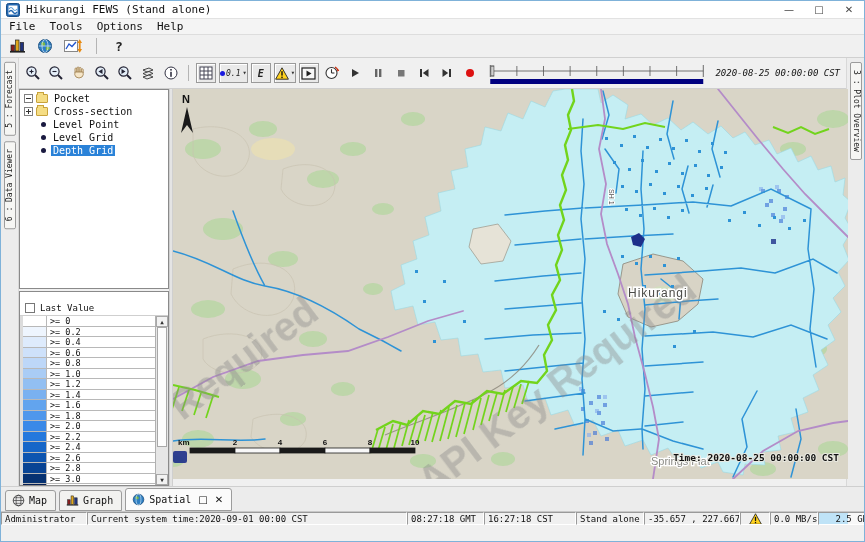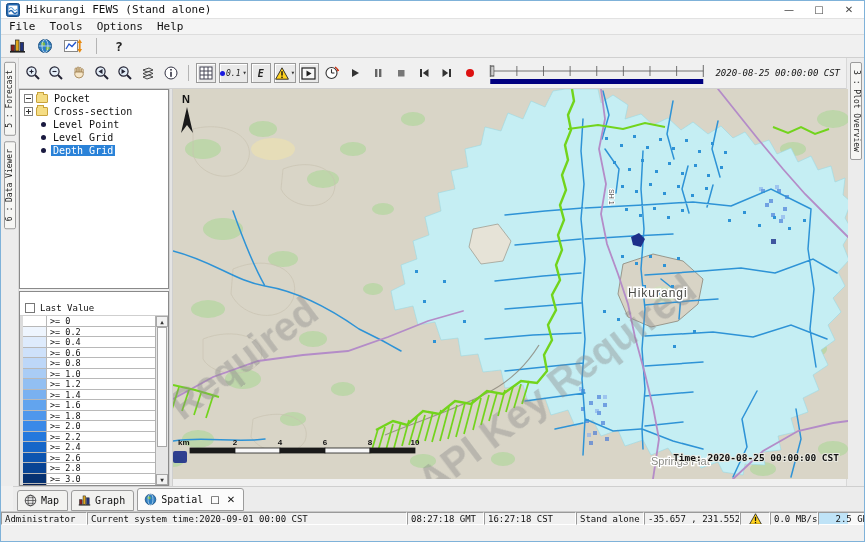--- a/index.html
+++ b/index.html
@@ -65,21 +65,21 @@
   .legend-row{display:flex;height:10.5px;border-bottom:1px solid #b8b8b8;}
   .swatch{width:24px;border-right:1px solid #b8b8b8;flex:0 0 auto;}
   .legend-label{flex:1;font-size:8.5px;line-height:10px;padding-left:3px;background:#fff;}
   .scrollbar{position:absolute;top:0;right:0;bottom:0;width:13px;background:#e6e6e6;border-left:1px solid #b0b0b0;display:flex;flex-direction:column;}
   .scroll-btn{height:11px;background:#f2f2f2;border:1px solid #a8a8a8;font-size:6px;display:flex;align-items:center;justify-content:center;color:#333;flex:0 0 auto;}
   .scroll-thumb{margin:0 1px;height:120px;background:#fdfdfd;border:1px solid #a8a8a8;flex:0 0 auto;}
   
   .map-area{flex:1;background:#f0f0f0;position:relative;min-width:0;}
   .map-area svg{display:block;}
   
-  .tabbar{height:25px;background:#ececec;display:flex;align-items:flex-end;gap:3px;padding:2px 0 0 4px;border-top:1px solid #cfcfcf;margin-left:12px;}
+  .tabbar{height:25px;background:#ececec;display:flex;align-items:flex-end;gap:3px;padding:2px 0 0 4px;border-top:1px solid #cfcfcf;}
   .btab{display:flex;align-items:center;gap:4px;padding:2px 8px 3px 6px;background:#f2f2f0;
     border:1px solid #9c9c9c;border-radius:3px 3px 0 0;font-size:10px;height:21px;}
   .btab.active{background:#fbfbfb;height:23px;}
   .tab-ctl{font-size:10px;color:#111;margin-left:3px;font-family:"DejaVu Sans",sans-serif;}
   .logsrow{height:18px;background:#f0f0f0;display:flex;align-items:center;padding-left:4px;border-top:1px solid #d8d8d8;}
   .logs-btn{font-size:9px;padding:1px 7px;background:#f4f4f2;border:1px solid #9c9c9c;border-radius:2px;}
   
   .statusbar{height:14px;display:flex;background:#f0f0f0;border-top:1px solid #c8c8c8;}
   .sb-cell{height:100%;font-size:9px;line-height:12px;padding:0 3px;white-space:nowrap;overflow:hidden;
     border:1px solid;border-color:#9a9a9a #ffffff #ffffff #9a9a9a;flex:0 0 auto;}
@@ -651,21 +651,21 @@
     </span>
   </div>
 
 
   <div class="statusbar">
     <span class="sb-cell" style="width:86px;">Administrator</span>
     <span class="sb-cell" style="width:320px;">Current system time:2020-09-01 00:00 CST</span>
     <span class="sb-cell" style="width:77px;">08:27:18 GMT</span>
     <span class="sb-cell" style="width:92px;">16:27:18 CST</span>
     <span class="sb-cell" style="width:68px;">Stand alone</span>
-    <span class="sb-cell" style="width:96px;">-35.657 , 231.552</span>
+    <span class="sb-cell" style="width:96px;">-35.657 , 227.667</span>
     <span class="sb-cell" style="width:30px;display:flex;align-items:center;justify-content:center;">
       <svg width="13" height="12" viewBox="0 0 14 13">
         <polygon points="7,0.8 13.4,12.2 0.6,12.2" fill="#ffd21e" stroke="#222" stroke-width="0.9"></polygon>
         <rect x="6.3" y="4.2" width="1.4" height="4.4" fill="#111"></rect>
         <rect x="6.3" y="9.6" width="1.4" height="1.5" fill="#111"></rect>
       </svg>
     </span>
     <span class="sb-cell" style="width:48px;">0.0 MB/s</span>
     <span class="sb-cell sb-mem" style="width:54px;text-align:right;">2.5 GB</span>
   </div>

